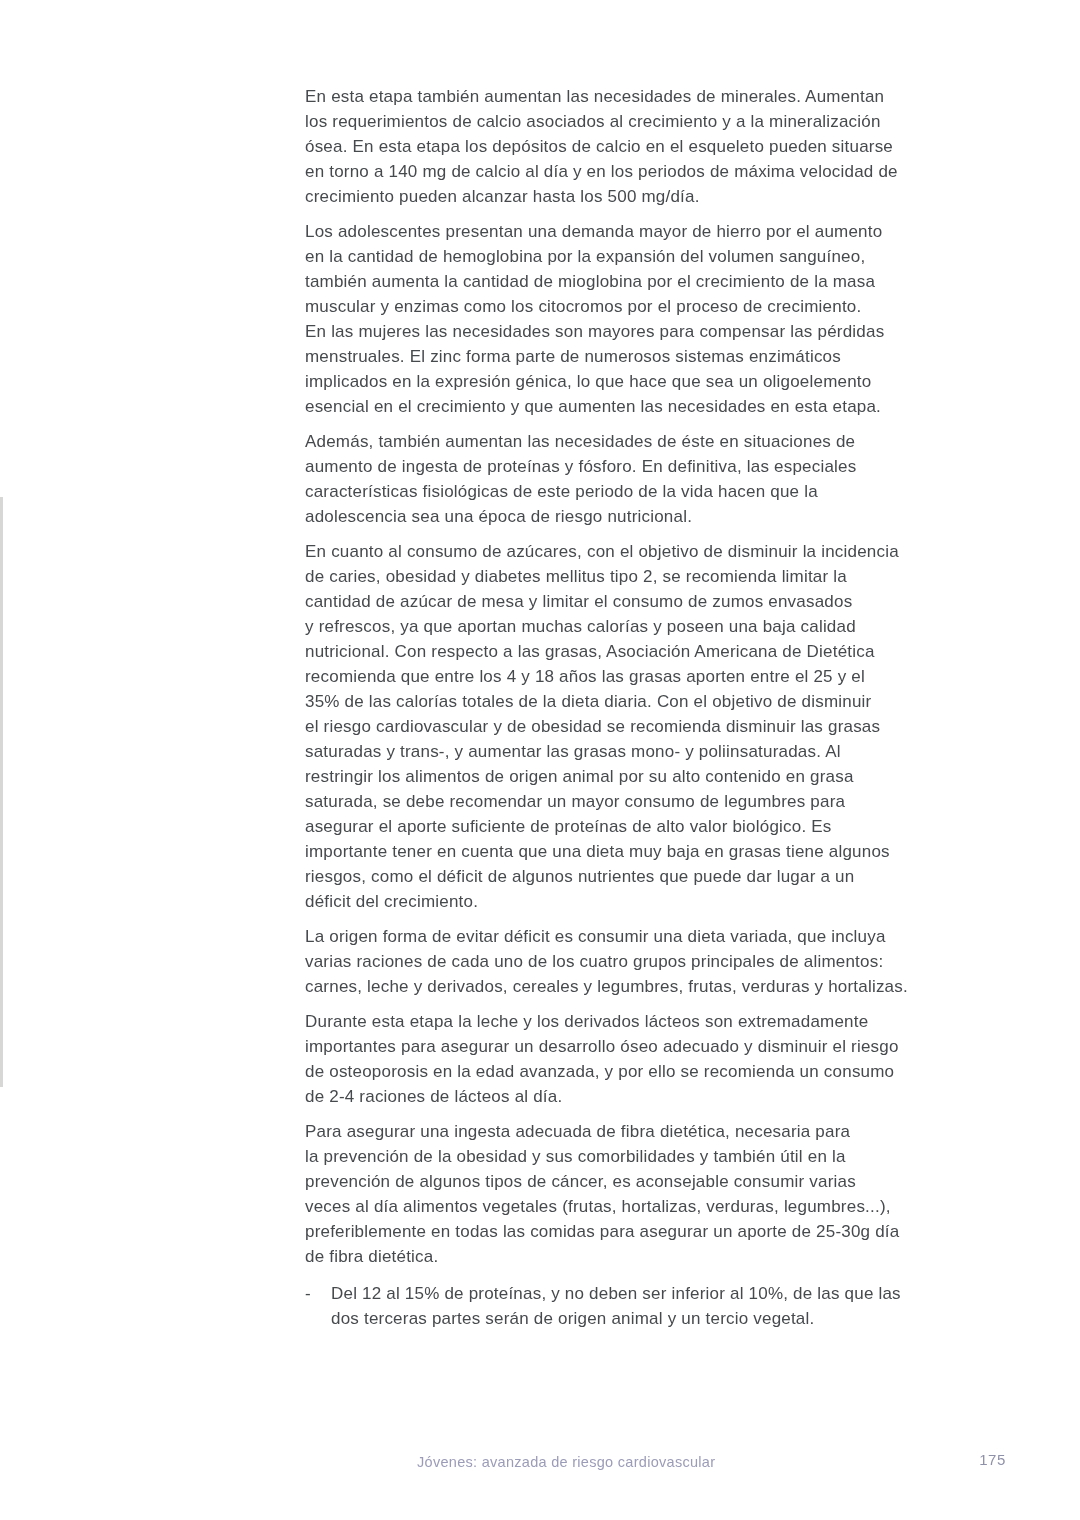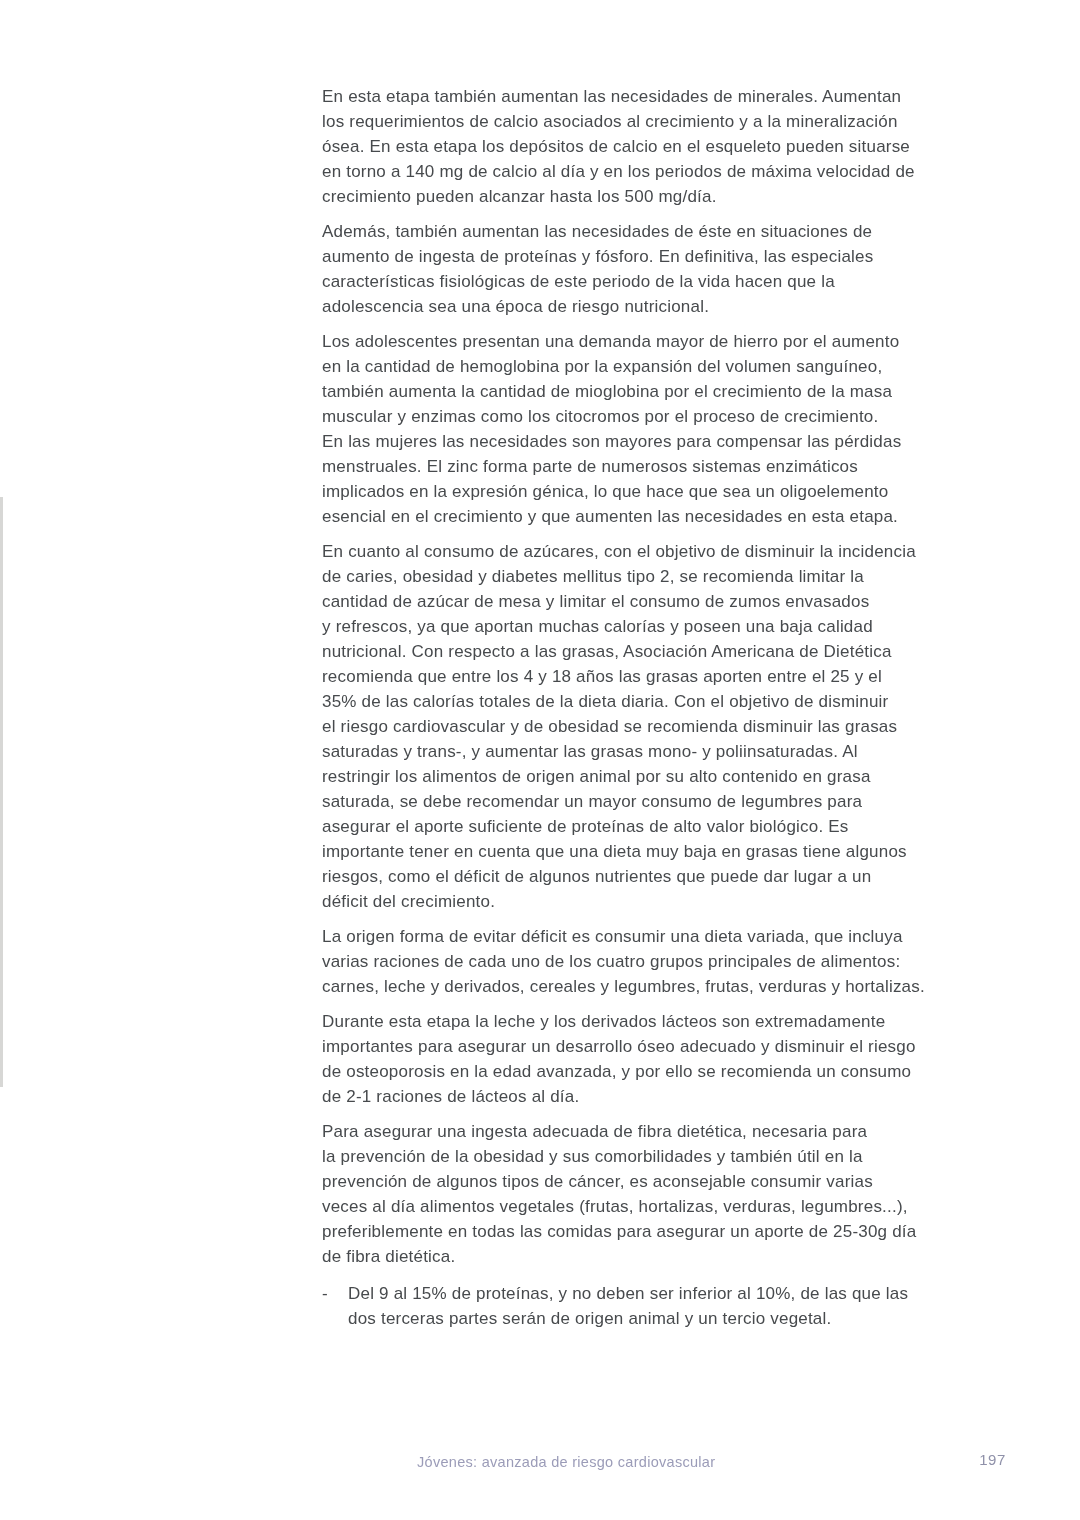--- a/index.html
+++ b/index.html
@@ -18,21 +18,21 @@
   .edge-line {
     position: absolute;
     left: 0;
     top: 497px;
     width: 3px;
     height: 590px;
     background: #d7d7d5;
   }
   .content {
     position: absolute;
-    left: 322px;
+    left: 305px;
     top: 84px;
     width: 676px;
     color: #474a4d;
     font-size: 17px;
     line-height: 25px;
     letter-spacing: 0.012em;
   }
   .para {
     margin: 0 0 10px 0;
     white-space: pre-line;
@@ -79,32 +79,32 @@
 <div class="page">
 
   <div class="edge-line"></div>
 
   <div class="content">
     <p class="para">En esta etapa también aumentan las necesidades de minerales. Aumentan
 los requerimientos de calcio asociados al crecimiento y a la mineralización
 ósea. En esta etapa los depósitos de calcio en el esqueleto pueden situarse
 en torno a 140 mg de calcio al día y en los periodos de máxima velocidad de
 crecimiento pueden alcanzar hasta los 500 mg/día.</p>
-    <p class="para">Además, también aumentan las necesidades de éste en situaciones de
-aumento de ingesta de proteínas y fósforo. En definitiva, las especiales
-características fisiológicas de este periodo de la vida hacen que la
-adolescencia sea una época de riesgo nutricional.</p>
     <p class="para">Los adolescentes presentan una demanda mayor de hierro por el aumento
 en la cantidad de hemoglobina por la expansión del volumen sanguíneo,
 también aumenta la cantidad de mioglobina por el crecimiento de la masa
 muscular y enzimas como los citocromos por el proceso de crecimiento.
 En las mujeres las necesidades son mayores para compensar las pérdidas
 menstruales. El zinc forma parte de numerosos sistemas enzimáticos
 implicados en la expresión génica, lo que hace que sea un oligoelemento
 esencial en el crecimiento y que aumenten las necesidades en esta etapa.</p>
+    <p class="para">Además, también aumentan las necesidades de éste en situaciones de
+aumento de ingesta de proteínas y fósforo. En definitiva, las especiales
+características fisiológicas de este periodo de la vida hacen que la
+adolescencia sea una época de riesgo nutricional.</p>
     <p class="para">En cuanto al consumo de azúcares, con el objetivo de disminuir la incidencia
 de caries, obesidad y diabetes mellitus tipo 2, se recomienda limitar la
 cantidad de azúcar de mesa y limitar el consumo de zumos envasados
 y refrescos, ya que aportan muchas calorías y poseen una baja calidad
 nutricional. Con respecto a las grasas, Asociación Americana de Dietética
 recomienda que entre los 4 y 18 años las grasas aporten entre el 25 y el
 35% de las calorías totales de la dieta diaria. Con el objetivo de disminuir
 el riesgo cardiovascular y de obesidad se recomienda disminuir las grasas
 saturadas y trans-, y aumentar las grasas mono- y poliinsaturadas. Al
 restringir los alimentos de origen animal por su alto contenido en grasa
@@ -112,33 +112,33 @@
 asegurar el aporte suficiente de proteínas de alto valor biológico. Es
 importante tener en cuenta que una dieta muy baja en grasas tiene algunos
 riesgos, como el déficit de algunos nutrientes que puede dar lugar a un
 déficit del crecimiento.</p>
     <p class="para">La origen forma de evitar déficit es consumir una dieta variada, que incluya
 varias raciones de cada uno de los cuatro grupos principales de alimentos:
 carnes, leche y derivados, cereales y legumbres, frutas, verduras y hortalizas.</p>
     <p class="para">Durante esta etapa la leche y los derivados lácteos son extremadamente
 importantes para asegurar un desarrollo óseo adecuado y disminuir el riesgo
 de osteoporosis en la edad avanzada, y por ello se recomienda un consumo
-de 2-1 raciones de lácteos al día.</p>
+de 2-4 raciones de lácteos al día.</p>
     <p class="para">Para asegurar una ingesta adecuada de fibra dietética, necesaria para
 la prevención de la obesidad y sus comorbilidades y también útil en la
 prevención de algunos tipos de cáncer, es aconsejable consumir varias
 veces al día alimentos vegetales (frutas, hortalizas, verduras, legumbres...),
 preferiblemente en todas las comidas para asegurar un aporte de 25-30g día
 de fibra dietética.</p>
 
     <div class="bullet-list">
       <div class="bullet-item">
         <span class="bullet-marker">-</span>
-        <span class="bullet-text">Del 9 al 15% de proteínas, y no deben ser inferior al 10%, de las que las
+        <span class="bullet-text">Del 12 al 15% de proteínas, y no deben ser inferior al 10%, de las que las
 dos terceras partes serán de origen animal y un tercio vegetal.</span>
       </div>
     </div>
   </div>
 
   <div class="footer-title">Jóvenes: avanzada de riesgo cardiovascular</div>
-  <div class="footer-page-num">197</div>
+  <div class="footer-page-num">175</div>
 
 </div>
 
 </body></html>

